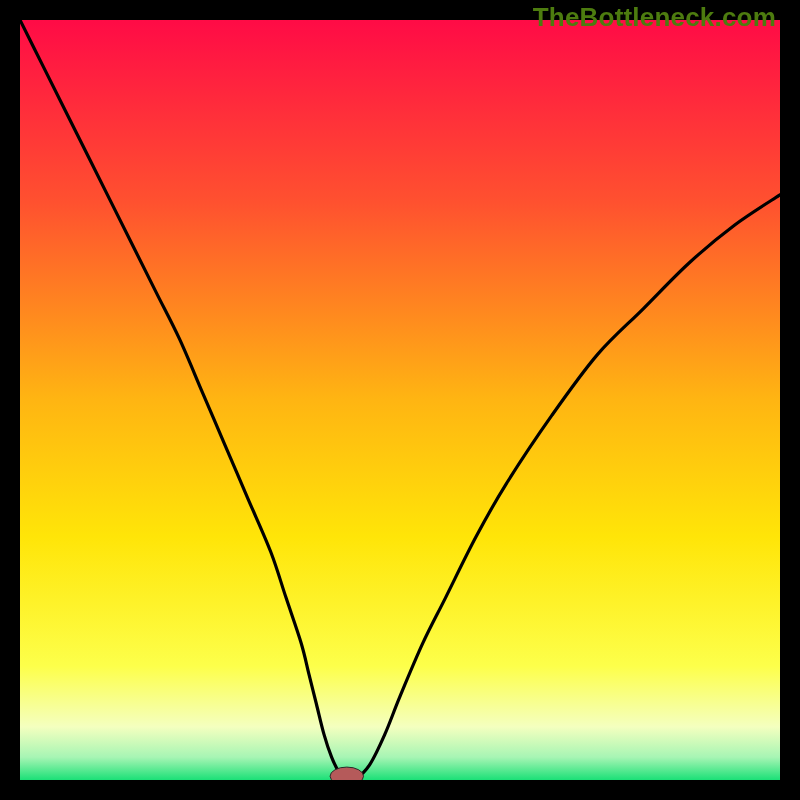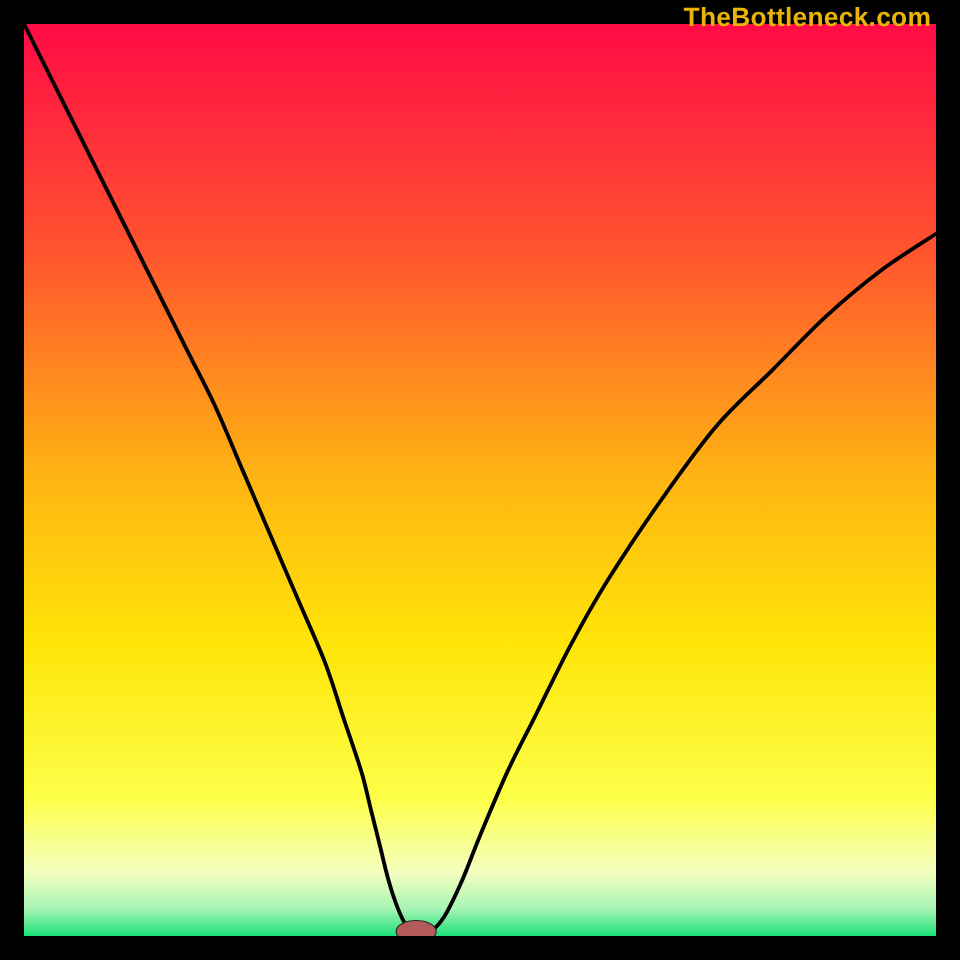--- a/index.html
+++ b/index.html
@@ -23,23 +23,23 @@
     position: absolute;
     left: 0;
     top: 0;
     width: 760px;
     height: 760px;
   }
   .watermark {
     position: absolute;
     top: 2px;
     right: 24px;
-    font-size: 22px;
+    font-size: 26px;
     font-weight: 600;
-    color: #eab308;
+    color: #4d7c0f;
     letter-spacing: 0.2px;
     font-family: Arial, sans-serif;
   }
 </style>
 </head>
 <body>
 
 <div class="frame">
   <svg class="plot-area" viewBox="0 0 760 760" preserveAspectRatio="none">
     <defs>

